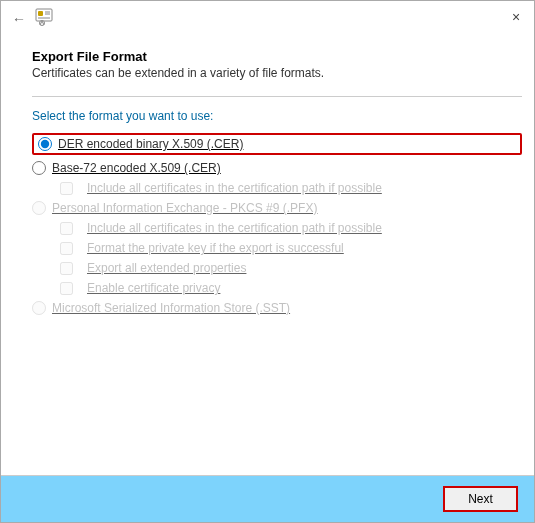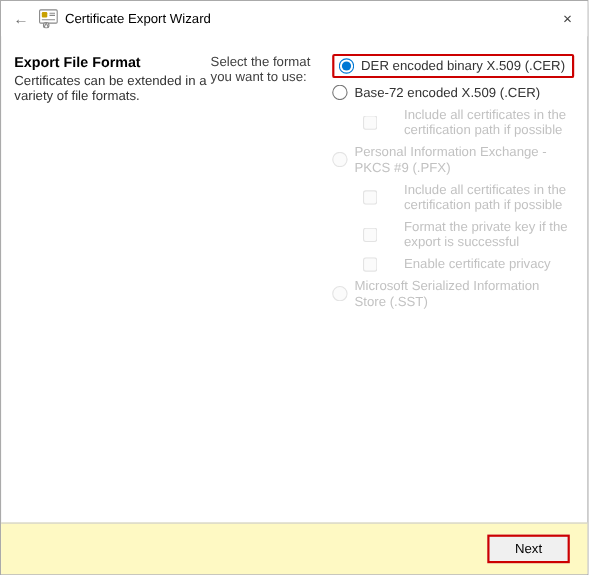--- a/index.html
+++ b/index.html
@@ -67,21 +67,22 @@
       align-items: center;
       justify-content: center;
       cursor: pointer;
       color: #666;
       font-size: 14px;
     }
     .content {
       flex: 1;
       padding: 16px 12px;
       display: flex;
-      flex-direction: row;
+      flex-direction: column;
+      margin-left: 19px;
     }
     .section-header {
       margin-bottom: 4px;
     }
     .section-title {
       font-weight: bold;
       font-size: 13px;
       color: #000;
     }
     .section-desc {
@@ -89,27 +90,28 @@
       color: #333;
       margin-top: 2px;
     }
     .divider {
       height: 1px;
       background: #ccc;
       margin: 12px 0;
     }
     .format-label {
       font-size: 12px;
-      color: #404040;
+      color: #0369a1;
       margin-bottom: 10px;
     }
     .options {
       display: flex;
       flex-direction: column;
       gap: 6px;
+      text-decoration: underline;
     }
     .radio-row {
       display: flex;
       align-items: center;
       gap: 6px;
     }
     .radio-row input[type="radio"] {
       width: 14px;
       height: 14px;
       cursor: pointer;
@@ -123,42 +125,42 @@
     }
     .radio-row.selected-option {
       border: 2px solid #cc0000;
       padding: 2px 4px;
       border-radius: 2px;
       display: inline-flex;
     }
     .checkbox-row {
       display: flex;
       align-items: center;
-      gap: 24px;
+      gap: 14px;
       margin-left: 28px;
     }
     .checkbox-row input[type="checkbox"] {
       width: 13px;
       height: 13px;
       cursor: pointer;
       flex-shrink: 0;
     }
     .checkbox-row label {
       font-size: 12px;
       color: #333;
       cursor: pointer;
     }
     .disabled-option label,
     .disabled-option input {
       color: #999;
       opacity: 0.6;
     }
     .footer {
       padding: 10px 16px;
-      background: #fef9c3;
+      background: #7dd3fc;
       border-top: 1px solid #ccc;
       display: flex;
       align-items: center;
       justify-content: flex-end;
       gap: 8px;
       flex-shrink: 0;
     }
     .btn {
       min-width: 75px;
       height: 26px;
@@ -188,21 +190,20 @@
           <rect x="1" y="1" width="16" height="12" rx="1" fill="#fff" stroke="#888" stroke-width="1"></rect>
           <rect x="3" y="3" width="5" height="5" rx="1" fill="#c8a000"></rect>
           <line x1="10" y1="4" x2="15" y2="4" stroke="#888" stroke-width="1"></line>
           <line x1="10" y1="6" x2="15" y2="6" stroke="#888" stroke-width="1"></line>
           <line x1="3" y1="10" x2="15" y2="10" stroke="#888" stroke-width="1"></line>
           <circle cx="7" cy="15" r="2.5" fill="#fff" stroke="#888" stroke-width="1"></circle>
           <line x1="7" y1="13" x2="5" y2="17" stroke="#888" stroke-width="1"></line>
           <line x1="7" y1="13" x2="9" y2="17" stroke="#888" stroke-width="1"></line>
         </svg>
       </span>
-      <span class="title-bar-title">Certificate Export Wizard</span>
     </div>
     <span class="title-bar-close">×</span>
   </div>
 
   <div class="content">
 
     <div class="section-header">
       <div class="section-title">Export File Format</div>
       <div class="section-desc">Certificates can be extended in a variety of file formats.</div>
     </div>
@@ -237,20 +238,24 @@
       <div class="checkbox-row disabled-option">
         <input type="checkbox" id="pfx_include" disabled="" style="">
         <label for="pfx_include">Include all certificates in the certification path if possible</label>
       </div>
 
       <div class="checkbox-row disabled-option">
         <input type="checkbox" id="pfx_delete" disabled="" style="">
         <label for="pfx_delete">Format the private key if the export is successful</label>
       </div>
 
+      <div class="checkbox-row disabled-option">
+        <input type="checkbox" id="pfx_extended" disabled="" style="">
+        <label for="pfx_extended">Export all extended properties</label>
+      </div>
 
       <div class="checkbox-row disabled-option">
         <input type="checkbox" id="pfx_privacy" disabled="" style="">
         <label for="pfx_privacy">Enable certificate privacy</label>
       </div>
 
       <div class="radio-row disabled-option">
         <input type="radio" name="format" id="sst" disabled="" style="">
         <label for="sst">Microsoft Serialized Information Store (.SST)</label>
       </div>

